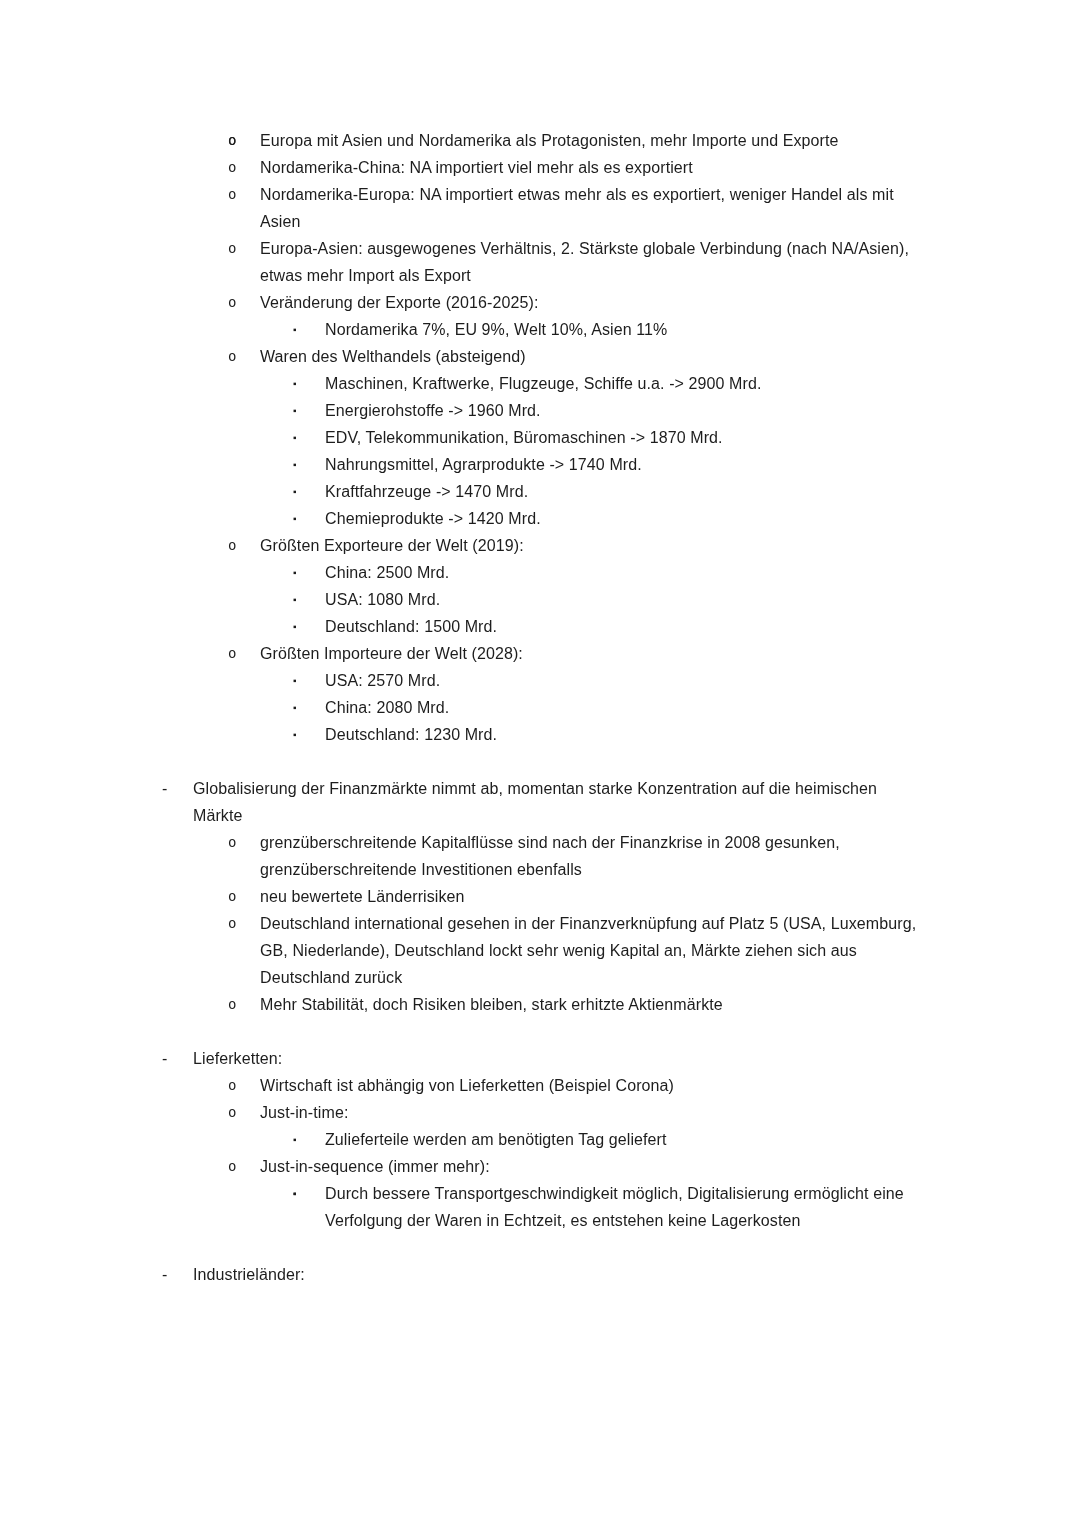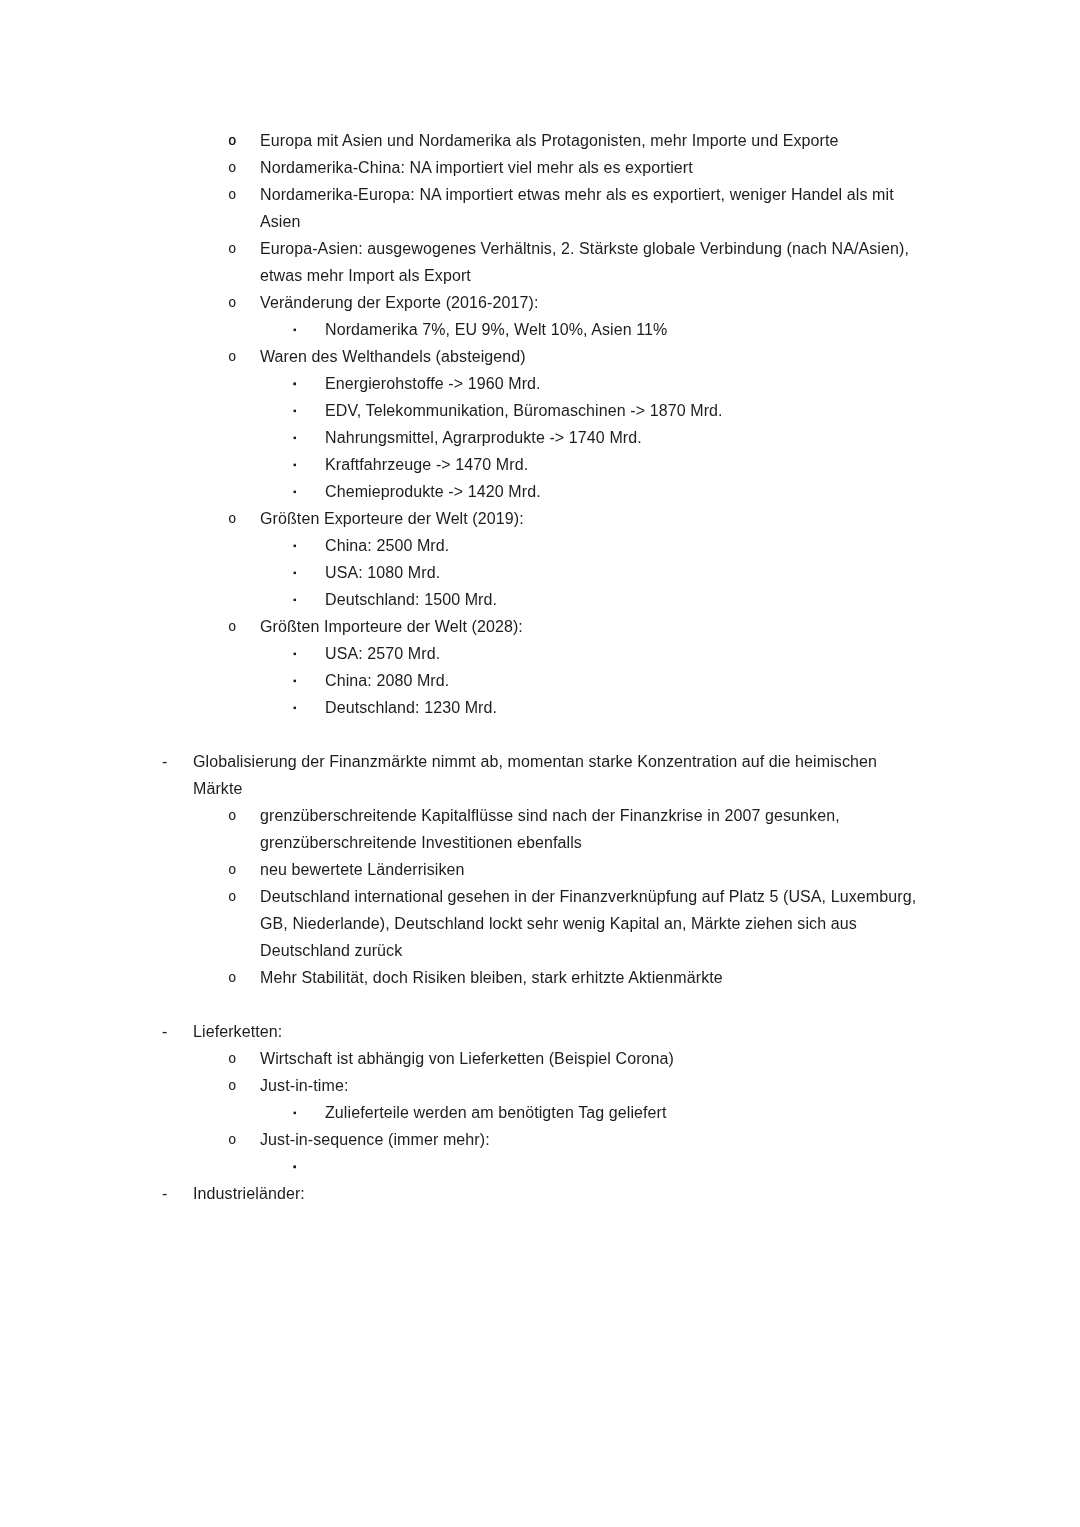--- a/index.html
+++ b/index.html
@@ -58,51 +58,51 @@
 <body>
 
 <div class="page">
   <div class="content">
       <div class="section">
         <div class="item level-2"><span class="bullet">o</span></div>
         <div class="item level-2"><span class="bullet">o</span><span class="text">Europa mit Asien und Nordamerika als Protagonisten, mehr Importe und Exporte</span></div>
         <div class="item level-2"><span class="bullet">o</span><span class="text">Nordamerika-China: NA importiert viel mehr als es exportiert</span></div>
         <div class="item level-2"><span class="bullet">o</span><span class="text">Nordamerika-Europa: NA importiert etwas mehr als es exportiert, weniger Handel als mit Asien</span></div>
         <div class="item level-2"><span class="bullet">o</span><span class="text">Europa-Asien: ausgewogenes Verhältnis, 2. Stärkste globale Verbindung (nach NA/Asien), etwas mehr Import als Export</span></div>
-        <div class="item level-2"><span class="bullet">o</span><span class="text">Veränderung der Exporte (2016-2017):</span></div>
+        <div class="item level-2"><span class="bullet">o</span><span class="text">Veränderung der Exporte (2016-2025):</span></div>
         <div class="item level-3"><span class="bullet">▪</span><span class="text">Nordamerika 7%, EU 9%, Welt 10%, Asien 11%</span></div>
         <div class="item level-2"><span class="bullet">o</span><span class="text">Waren des Welthandels (absteigend)</span></div>
-        <div class="item level-3"><span class="bullet">▪</span></div>
+        <div class="item level-3"><span class="bullet">▪</span><span class="text">Maschinen, Kraftwerke, Flugzeuge, Schiffe u.a. -&gt; 2900 Mrd.</span></div>
         <div class="item level-3"><span class="bullet">▪</span><span class="text">Energierohstoffe -&gt; 1960 Mrd.</span></div>
         <div class="item level-3"><span class="bullet">▪</span><span class="text">EDV, Telekommunikation, Büromaschinen -&gt; 1870 Mrd.</span></div>
         <div class="item level-3"><span class="bullet">▪</span><span class="text">Nahrungsmittel, Agrarprodukte -&gt; 1740 Mrd.</span></div>
         <div class="item level-3"><span class="bullet">▪</span><span class="text">Kraftfahrzeuge -&gt; 1470 Mrd.</span></div>
         <div class="item level-3"><span class="bullet">▪</span><span class="text">Chemieprodukte -&gt; 1420 Mrd.</span></div>
         <div class="item level-2"><span class="bullet">o</span><span class="text">Größten Exporteure der Welt (2019):</span></div>
         <div class="item level-3"><span class="bullet">▪</span><span class="text">China: 2500 Mrd.</span></div>
         <div class="item level-3"><span class="bullet">▪</span><span class="text">USA: 1080 Mrd.</span></div>
         <div class="item level-3"><span class="bullet">▪</span><span class="text">Deutschland: 1500 Mrd.</span></div>
         <div class="item level-2"><span class="bullet">o</span><span class="text">Größten Importeure der Welt (2028):</span></div>
         <div class="item level-3"><span class="bullet">▪</span><span class="text">USA: 2570 Mrd.</span></div>
         <div class="item level-3"><span class="bullet">▪</span><span class="text">China: 2080 Mrd.</span></div>
         <div class="item level-3"><span class="bullet">▪</span><span class="text">Deutschland: 1230 Mrd.</span></div>
       </div>
       <div class="section">
         <div class="item level-1"><span class="bullet">-</span><span class="text">Globalisierung der Finanzmärkte nimmt ab, momentan starke Konzentration auf die heimischen Märkte</span></div>
-        <div class="item level-2"><span class="bullet">o</span><span class="text">grenzüberschreitende Kapitalflüsse sind nach der Finanzkrise in 2007 gesunken, grenzüberschreitende Investitionen ebenfalls</span></div>
+        <div class="item level-2"><span class="bullet">o</span><span class="text">grenzüberschreitende Kapitalflüsse sind nach der Finanzkrise in 2008 gesunken, grenzüberschreitende Investitionen ebenfalls</span></div>
         <div class="item level-2"><span class="bullet">o</span><span class="text">neu bewertete Länderrisiken</span></div>
         <div class="item level-2"><span class="bullet">o</span><span class="text">Deutschland international gesehen in der Finanzverknüpfung auf Platz 5 (USA, Luxemburg, GB, Niederlande), Deutschland lockt sehr wenig Kapital an, Märkte ziehen sich aus Deutschland zurück</span></div>
         <div class="item level-2"><span class="bullet">o</span><span class="text">Mehr Stabilität, doch Risiken bleiben, stark erhitzte Aktienmärkte</span></div>
       </div>
       <div class="section">
         <div class="item level-1"><span class="bullet">-</span><span class="text">Lieferketten:</span></div>
         <div class="item level-2"><span class="bullet">o</span><span class="text">Wirtschaft ist abhängig von Lieferketten (Beispiel Corona)</span></div>
         <div class="item level-2"><span class="bullet">o</span><span class="text">Just-in-time:</span></div>
         <div class="item level-3"><span class="bullet">▪</span><span class="text">Zulieferteile werden am benötigten Tag geliefert</span></div>
         <div class="item level-2"><span class="bullet">o</span><span class="text">Just-in-sequence (immer mehr):</span></div>
         <div class="item level-3"><span class="bullet">▪</span></div>
-        <div class="item level-3"><span class="bullet">▪</span></div>
+        <div class="item level-3"><span class="bullet">▪</span><span class="text">Durch bessere Transportgeschwindigkeit möglich, Digitalisierung ermöglicht eine Verfolgung der Waren in Echtzeit, es entstehen keine Lagerkosten</span></div>
       </div>
       <div class="section">
         <div class="item level-1"><span class="bullet">-</span><span class="text">Industrieländer:</span></div>
       </div>
     </div>
 </div>
 
 </body></html>

